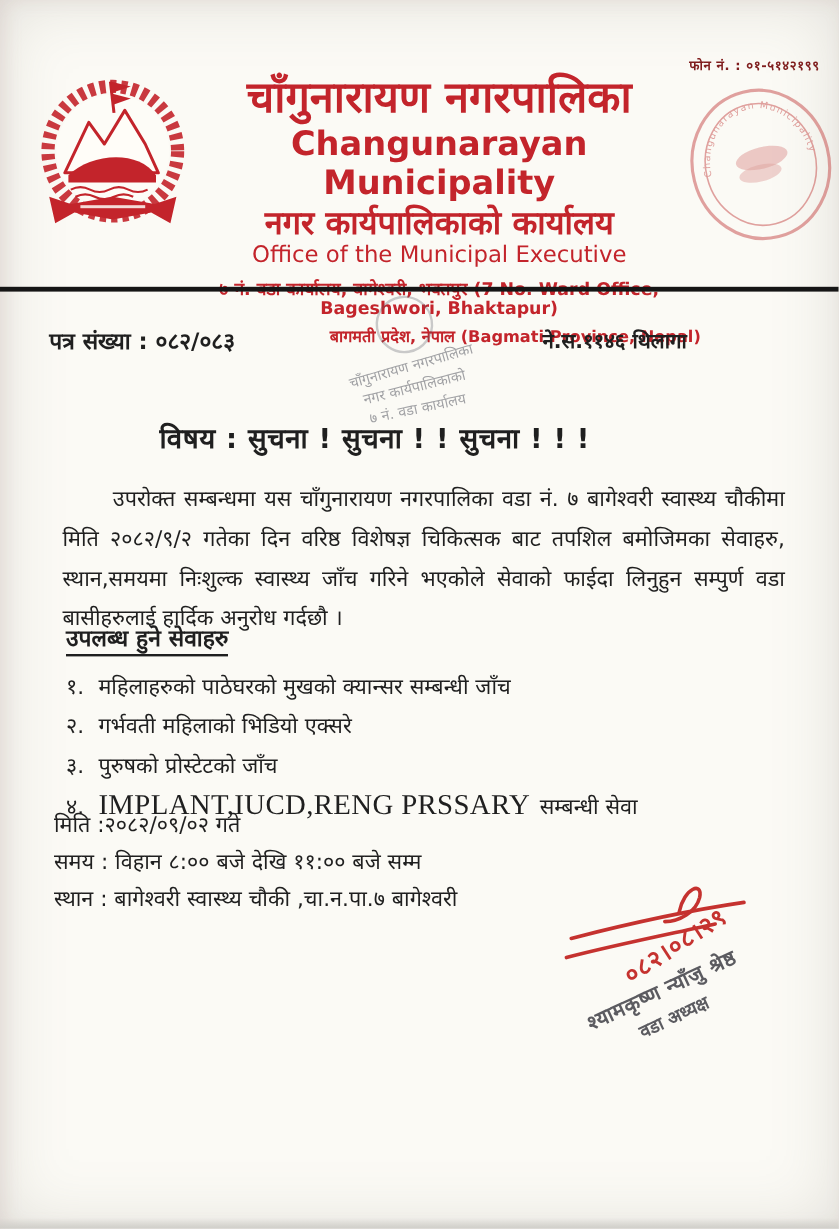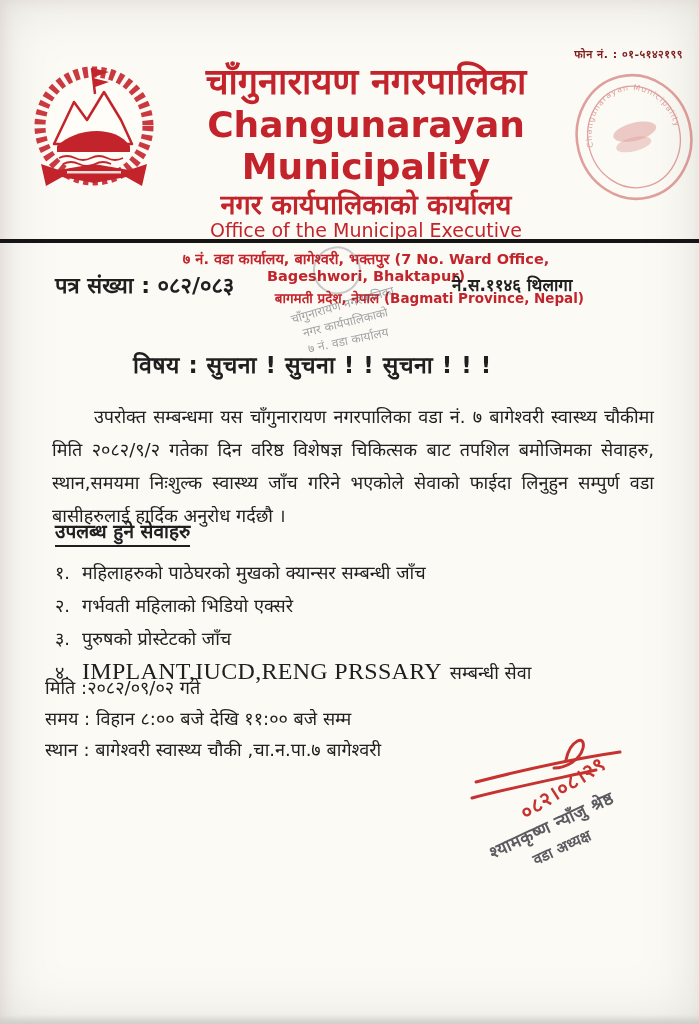--- a/index.html
+++ b/index.html
@@ -8,29 +8,29 @@
     background:#fbfaf5;
     box-shadow:inset 0 0 55px rgba(130,128,120,.22), inset 4px 0 14px rgba(190,150,150,.18);
     font-family:"DejaVu Sans","Liberation Sans",sans-serif;color:#1f1f1f;
   }
   .page .bottom-edge{position:absolute;left:0;bottom:0;width:100%;height:9px;background:linear-gradient(to top,#cfcec9,rgba(207,206,201,0));}
   
   .phone{position:absolute;top:46px;right:16px;font-size:11px;font-weight:bold;color:#7f1d1d;letter-spacing:.5px;}
   .logo{position:absolute;left:28px;top:60px;width:132px;height:146px;}
   .header-center{position:absolute;left:148px;top:62px;width:436px;text-align:center;color:#c3242b;}
   .h-np-title{font-size:36px;font-weight:bold;line-height:1.12;}
-  .h-en-title{font-size:36px;font-weight:bold;line-height:1.15;margin-top:2px;}
+  .h-en-title{font-size:28px;font-weight:bold;line-height:1.15;margin-top:2px;}
   .h-np-office{font-size:27px;font-weight:bold;line-height:1.12;margin-top:3px;}
   .h-en-office{font-size:19px;font-weight:normal;line-height:1.1;}
   .h-addr1{font-size:14.5px;font-weight:bold;margin-top:7px;}
   .h-addr2{font-size:13.5px;font-weight:bold;margin-top:5px;text-align:right;}
   .header-stamp{position:absolute;left:572px;top:70px;width:124px;height:134px;}
   .divider{position:absolute;left:0;top:239px;width:699px;height:4px;background:#151515;}
   
-  .meta-left{position:absolute;left:55px;top:270px;font-size:22px;line-height:31px;font-weight:bold;}
+  .meta-left{position:absolute;left:41px;top:270px;font-size:19px;line-height:31px;font-weight:bold;}
   .meta-right{position:absolute;left:452px;top:270px;font-size:17px;line-height:31px;font-weight:bold;}
   .center-stamp{position:absolute;left:252px;top:246px;width:180px;height:112px;transform:rotate(-9deg);opacity:.55;color:#565862;text-align:center;}
   .center-stamp .ring{width:44px;height:44px;border:2px solid #565862;border-radius:50%;margin:0 auto 2px auto;opacity:.55;}
   .center-stamp .l1{font-size:12px;transform:rotate(-7deg);}
   .center-stamp .l2{font-size:12px;transform:rotate(-5deg);margin-top:1px;}
   .center-stamp .l3{font-size:12px;transform:rotate(-3deg);margin-top:1px;}
   
   .subject{position:absolute;left:133px;top:348px;font-size:23px;font-weight:bold;letter-spacing:.5px;text-align:right;}
   
   .paragraph{position:absolute;left:52px;top:400px;width:602px;font-size:18px;line-height:33px;text-align:justify;text-indent:42px;}

